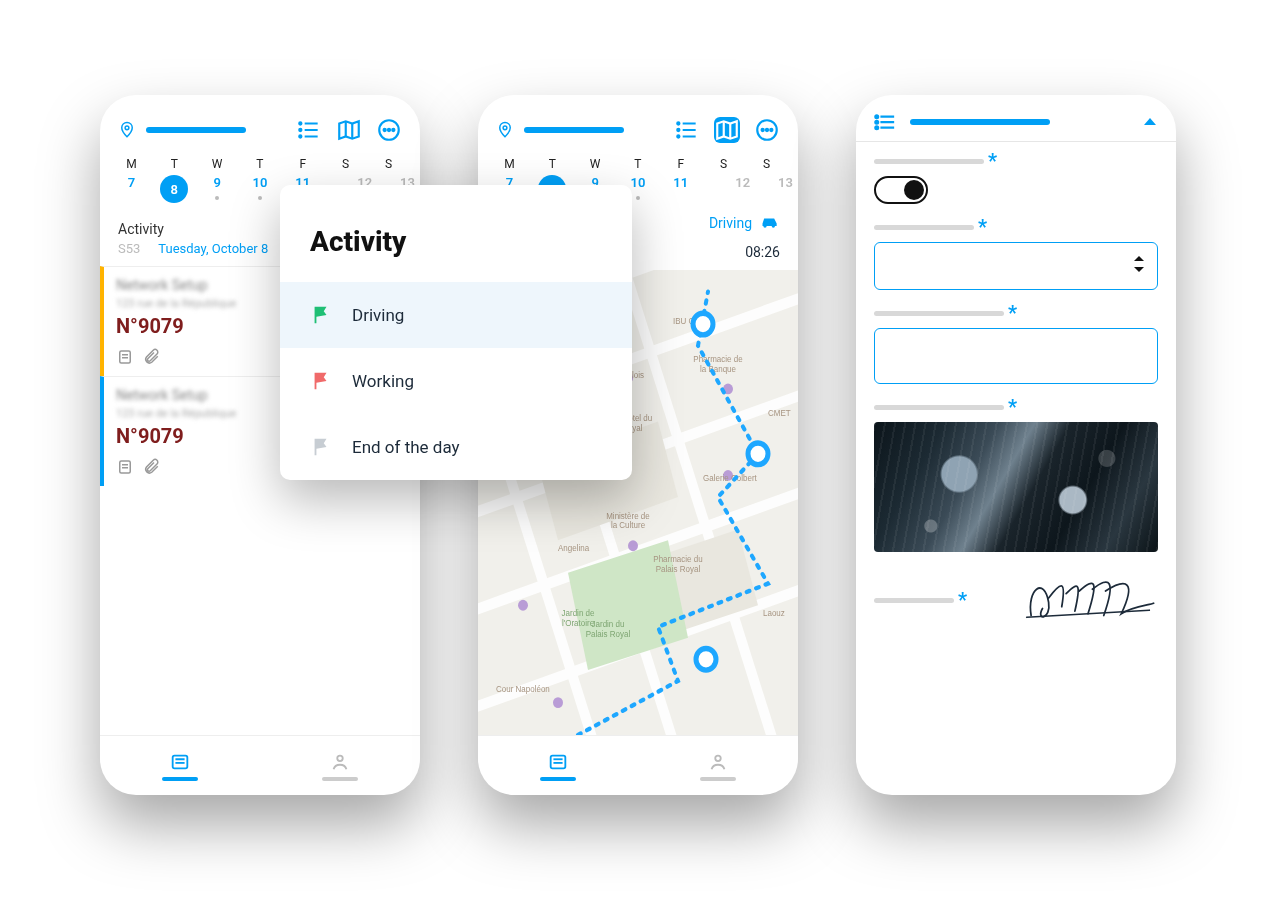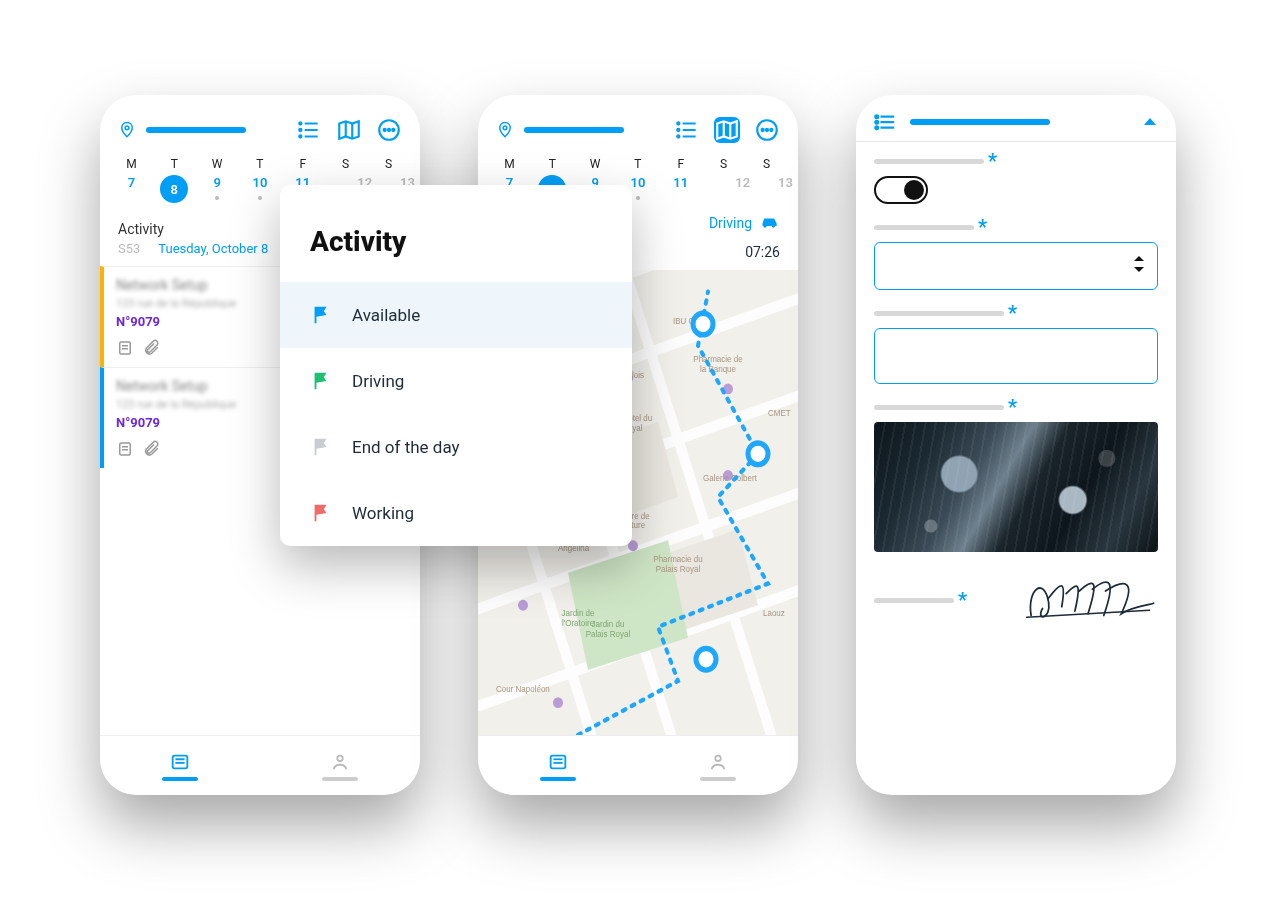--- a/index.html
+++ b/index.html
@@ -63,21 +63,21 @@
   .task {
     border-top:1px solid #eee;
     padding:10px 16px 10px 12px;
     position:relative;
     display:flex; flex-direction:column; gap:4px;
     border-left:4px solid #ffb300;
   }
   .task.bblue{ border-left-color:#009FF5;}
   .task-title{ font-size:14px; color:#888; filter:blur(2px);}
   .task-sub{ font-size:11px; color:#aaa; filter:blur(2px);}
-  .task-no{ font-size:13px; font-weight:700; color:#6d28d9;}
+  .task-no{ font-size:20px; font-weight:700; color:#7f1d1d;}
   .task-icons{ display:flex; gap:8px; margin-top:6px;}
   .notes-ic, .clip-ic { width:18px; height:18px; color:#999;}
   .task-times{ position:absolute; right:16px; top:10px; text-align:right; font-size:13px; color:#222; line-height:1.4;}
 
   .bottomnav {
     border-top:1px solid #eee;
     height:60px;
     display:flex;
   }
   .navbtn { flex:1; display:flex; flex-direction:column; align-items:center; justify-content:center; gap:4px;}
@@ -384,21 +384,21 @@
     </div>
 
     <div class="drv-status">
       <span>Driving</span>
       <span><svg viewBox="0 0 24 18" fill="currentColor">
             <path d="M3 12l2-6h12l3 6v3h-2a2 2 0 11-4 0H8a2 2 0 11-4 0H3v-3z"></path>
           </svg></span>
     </div>
     <div class="drv-line2">
       <span>Tuesday, October 8</span>
-      <span>07:26</span>
+      <span>08:26</span>
     </div>
 
     <div class="maparea">
       <svg viewBox="0 0 320 430" preserveAspectRatio="none">
 
         <rect width="320" height="430" fill="#f1f0eb"></rect>
         <g stroke="#fff" stroke-width="10" opacity="0.9">
           <line x1="-20" y1="60" x2="340" y2="-60"></line>
           <line x1="-20" y1="140" x2="340" y2="20"></line>
           <line x1="-20" y1="230" x2="340" y2="110"></line>
@@ -553,38 +553,32 @@
           </svg>
         </span>
       </div>
 
     </div>
   </div>
 
   <div class="activity-popup">
     <h2>Activity</h2>
     <div class="act-row">
-      <span class="flag blue"><svg viewBox="0 0 24 24" fill="currentColor">
-            <path d="M5 3v18h2v-7l11-2-3-4 3-5H7V3z"></path>
-          </svg></span>
-      <span>Available</span>
-    </div>
-    <div class="act-row">
       <span class="flag green"><svg viewBox="0 0 24 24" fill="currentColor">
             <path d="M5 3v18h2v-7l11-2-3-4 3-5H7V3z"></path>
           </svg></span>
       <span>Driving</span>
+    </div>
+    <div class="act-row">
+      <span class="flag red"><svg viewBox="0 0 24 24" fill="currentColor">
+            <path d="M5 3v18h2v-7l11-2-3-4 3-5H7V3z"></path>
+          </svg></span>
+      <span>Working</span>
     </div>
     <div class="act-row">
       <span class="flag grey"><svg viewBox="0 0 24 24" fill="currentColor">
             <path d="M5 3v18h2v-7l11-2-3-4 3-5H7V3z"></path>
           </svg></span>
       <span>End of the day</span>
     </div>
-    <div class="act-row">
-      <span class="flag red"><svg viewBox="0 0 24 24" fill="currentColor">
-            <path d="M5 3v18h2v-7l11-2-3-4 3-5H7V3z"></path>
-          </svg></span>
-      <span>Working</span>
-    </div>
   </div>
 
 </div>
 
 </body></html>

